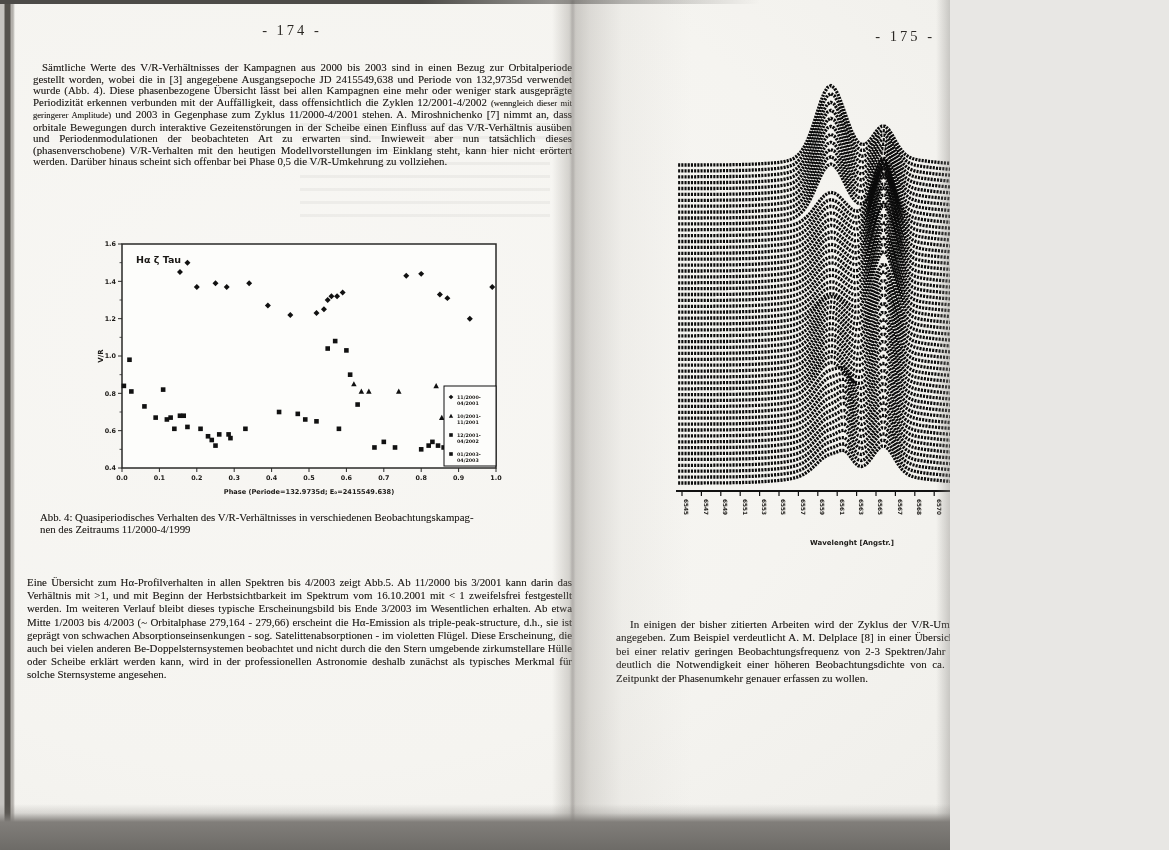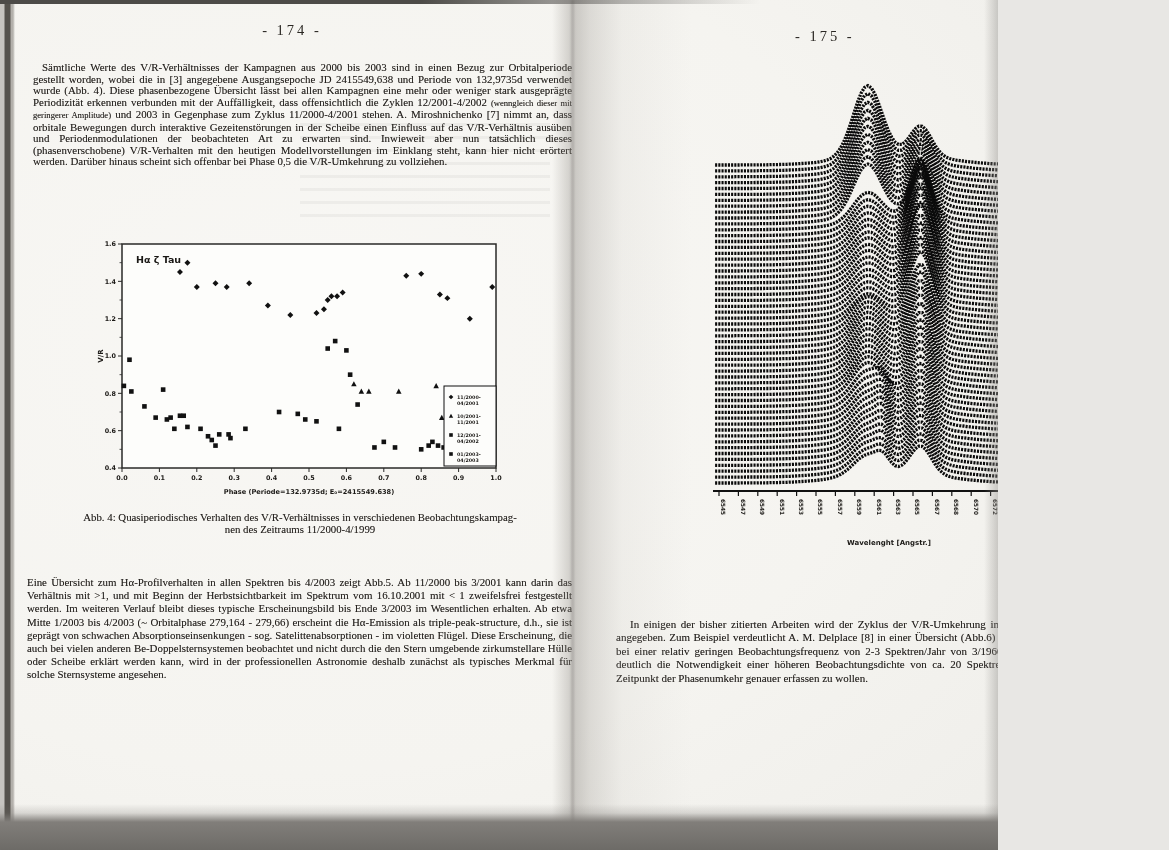--- a/index.html
+++ b/index.html
@@ -1,24 +1,24 @@
 <!DOCTYPE html>
 <html><head>
 <meta charset="utf-8">
 <style>
   html,body{margin:0;padding:0;background:#e8e7e4;}
   #scan{position:relative;width:950px;height:850px;overflow:hidden;
         background:radial-gradient(ellipse at 30% 40%, #f8f7f4 0%, #f5f4f0 60%, #efeeea 100%);
-        font-family:"Liberation Serif", serif;color:#24211d;padding-left:48px;}
+        font-family:"Liberation Serif", serif;color:#24211d;}
   .pagenum{position:absolute;font-size:14.5px;letter-spacing:3px;color:#2a2723;}
   .para{position:absolute;text-align:justify;font-size:10.9px;line-height:11.5px;
         color:#262320;text-shadow:0 0 .4px rgba(40,36,30,.45);}
   .para.loose{line-height:13.2px;}
   .small-inline{font-size:8.6px;}
-  .caption{position:absolute;text-align:center;font-size:10.8px;color:#262320;
+  .caption{position:absolute;font-size:10.8px;color:#262320;
            text-shadow:0 0 .4px rgba(40,36,30,.4);}
   .figure{position:absolute;}
   svg text{fill:#1b1916;}
   
   .edge-left{position:absolute;left:0;top:0;width:15px;height:100%;
      background:linear-gradient(to right,#c6c4c0 0 4px,#55524d 5px 10px,#b3b0ab 11px 13px,rgba(0,0,0,0) 15px);}
   .edge-top{position:absolute;left:0;top:0;height:4px;width:760px;
      background:linear-gradient(to right,#4d4b48 0 420px,rgba(77,75,72,.55) 560px,rgba(0,0,0,0) 100%);}
   .edge-bottom{position:absolute;left:0;bottom:0;width:100%;height:46px;
      background:linear-gradient(to bottom,rgba(115,112,108,0) 0,rgba(115,112,108,.22) 9px,#817e7a 18px,#6d6b67 100%);}
@@ -168,23 +168,23 @@
       </svg>
   </div>
 
   <div class="caption" style="left:40px;top:511px;width:520px;">
     <div>Abb. 4: Quasiperiodisches Verhalten des V/R-Verhältnisses in verschiedenen Beobachtungskampag-</div>
     <div>nen des Zeitraums 11/2000-4/1999</div>
   </div>
 
   <div class="para loose" style="left:27px;top:576px;width:545px;">Eine Übersicht zum Hα-Profilverhalten in allen Spektren bis 4/2003 zeigt Abb.5. Ab 11/2000 bis 3/2001 kann darin das Verhältnis mit &gt;1, und mit Beginn der Herbstsichtbarkeit im Spektrum vom 16.10.2001 mit &lt; 1 zweifelsfrei festgestellt werden. Im weiteren Verlauf bleibt dieses typische Erscheinungsbild bis Ende 3/2003 im Wesentlichen erhalten. Ab etwa Mitte 1/2003 bis 4/2003 (~ Orbitalphase 279,164 - 279,66) erscheint die Hα-Emission als triple-peak-structure, d.h., sie ist geprägt von schwachen Absorptionseinsenkungen - sog. Satelittenabsorptionen - im violetten Flügel. Diese Erscheinung, die auch bei vielen anderen Be-Doppelsternsystemen beobachtet und nicht durch die den Stern umgebende zirkumstellare Hülle oder Scheibe erklärt werden kann, wird in der professionellen Astronomie deshalb zunächst als typisches Merkmal für solche Sternsysteme angesehen.</div>
 
-  <div class="pagenum" style="left:795px;top:28px;width:140px;text-align:left;">- 175 -</div>
-
-  <div class="figure" style="left:699px;top:55px;text-align:right;">
+  <div class="pagenum" style="left:795px;top:28px;width:140px;text-align:right;">- 175 -</div>
+
+  <div class="figure" style="left:662px;top:55px;text-align:right;">
     <svg id="spectra-svg" width="440" height="505">
         <path d="M16.1 110.0 L19.5 110.0 L22.9 110.0 L26.3 110.0 L29.7 110.0 L33.1 110.0 L36.5 110.0 L39.9 110.0 L43.3 109.9 L46.7 109.9 L50.1 109.9 L53.5 109.9 L56.9 109.9 L60.3 109.8 L63.7 109.8 L67.0 109.8 L70.4 109.7 L73.8 109.6 L77.2 109.6 L80.6 109.5 L84.0 109.4 L87.4 109.3 L90.8 109.1 L94.2 109.0 L97.6 108.8 L101.0 108.6 L104.4 108.4 L107.8 108.2 L111.2 107.9 L114.6 107.6 L118.0 107.2 L121.4 106.7 L124.8 106.0 L128.2 105.0 L131.6 103.5 L134.9 101.2 L138.3 97.7 L141.7 92.8 L145.1 86.1 L148.5 77.7 L151.9 67.7 L155.3 57.1 L158.7 46.8 L162.1 38.2 L165.5 32.5 L168.9 30.6 L172.3 32.8 L175.7 38.6 L179.1 47.1 L182.5 56.8 L185.9 66.6 L189.3 75.4 L192.7 82.3 L196.1 87.1 L199.5 89.4 L202.8 89.4 L206.2 87.0 L209.6 82.9 L213.0 78.0 L216.4 73.6 L219.8 71.1 L223.2 71.3 L226.6 74.4 L230.0 79.6 L233.4 85.7 L236.8 91.5 L240.2 96.2 L243.6 99.7 L247.0 102.0 L250.4 103.5 L253.8 104.4 L257.2 105.1 L260.6 105.6 L264.0 106.0 L267.4 106.5 L270.7 106.8 L274.1 107.2 L277.5 107.5 L280.9 107.8 L284.3 108.1 L287.7 108.3 L291.1 108.6 L294.5 108.8 L297.9 108.9 L301.3 109.1 L304.7 109.2 L308.1 109.4 L311.5 109.5 L314.9 109.6 L318.3 109.6 L321.7 109.7 L325.1 109.7 L328.5 109.8 L331.9 109.8 L335.3 109.9 L338.6 109.9 L342.0 109.9 L345.4 109.9 L348.8 109.9 L352.2 110.0 L355.6 110.0 L359.0 110.0 " fill="none" stroke="#0b0b0b" stroke-width="3.3" stroke-dasharray="2.1 1.1"></path>
         <text x="372" y="111.6" font-size="4.2" font-family="&quot;DejaVu Sans Mono&quot;,monospace" fill="#1c1a18">2000-11-05</text>
         <path d="M16.1 115.9 L19.5 115.9 L22.9 115.9 L26.3 115.9 L29.7 115.9 L33.1 115.9 L36.5 115.9 L39.9 115.8 L43.3 115.8 L46.7 115.8 L50.1 115.8 L53.5 115.8 L56.9 115.8 L60.3 115.7 L63.7 115.7 L67.0 115.7 L70.4 115.6 L73.8 115.5 L77.2 115.5 L80.6 115.4 L84.0 115.3 L87.4 115.2 L90.8 115.0 L94.2 114.9 L97.6 114.7 L101.0 114.5 L104.4 114.3 L107.8 114.1 L111.2 113.8 L114.6 113.5 L118.0 113.1 L121.4 112.6 L124.8 111.9 L128.2 110.9 L131.6 109.5 L134.9 107.2 L138.3 103.8 L141.7 99.0 L145.1 92.5 L148.5 84.3 L151.9 74.7 L155.3 64.3 L158.7 54.3 L162.1 46.0 L165.5 40.5 L168.9 38.6 L172.3 40.7 L175.7 46.4 L179.1 54.5 L182.5 64.0 L185.9 73.5 L189.3 81.9 L192.7 88.7 L196.1 93.2 L199.5 95.4 L202.8 95.1 L206.2 92.5 L209.6 88.1 L213.0 82.9 L216.4 78.3 L219.8 75.6 L223.2 75.8 L226.6 79.0 L230.0 84.4 L233.4 90.8 L236.8 96.8 L240.2 101.8 L243.6 105.4 L247.0 107.8 L250.4 109.3 L253.8 110.3 L257.2 111.0 L260.6 111.5 L264.0 111.9 L267.4 112.3 L270.7 112.7 L274.1 113.1 L277.5 113.4 L280.9 113.7 L284.3 114.0 L287.7 114.2 L291.1 114.5 L294.5 114.7 L297.9 114.8 L301.3 115.0 L304.7 115.1 L308.1 115.2 L311.5 115.4 L314.9 115.4 L318.3 115.5 L321.7 115.6 L325.1 115.6 L328.5 115.7 L331.9 115.7 L335.3 115.8 L338.6 115.8 L342.0 115.8 L345.4 115.8 L348.8 115.8 L352.2 115.8 L355.6 115.9 L359.0 115.9 " fill="none" stroke="#0b0b0b" stroke-width="3.3" stroke-dasharray="2.1 1.1"></path>
         <text x="372" y="117.48888888888888" font-size="4.2" font-family="&quot;DejaVu Sans Mono&quot;,monospace" fill="#1c1a18">2000-11-19</text>
         <path d="M16.1 121.8 L19.5 121.8 L22.9 121.8 L26.3 121.8 L29.7 121.8 L33.1 121.8 L36.5 121.7 L39.9 121.7 L43.3 121.7 L46.7 121.7 L50.1 121.7 L53.5 121.7 L56.9 121.7 L60.3 121.6 L63.7 121.6 L67.0 121.5 L70.4 121.5 L73.8 121.4 L77.2 121.4 L80.6 121.3 L84.0 121.2 L87.4 121.1 L90.8 120.9 L94.2 120.8 L97.6 120.6 L101.0 120.4 L104.4 120.2 L107.8 119.9 L111.2 119.7 L114.6 119.3 L118.0 119.0 L121.4 118.5 L124.8 117.8 L128.2 116.9 L131.6 115.4 L134.9 113.3 L138.3 110.0 L141.7 105.4 L145.1 99.1 L148.5 91.2 L151.9 82.0 L155.3 72.0 L158.7 62.4 L162.1 54.4 L165.5 49.1 L168.9 47.3 L172.3 49.3 L175.7 54.7 L179.1 62.5 L182.5 71.6 L185.9 80.6 L189.3 88.7 L192.7 95.1 L196.1 99.4 L199.5 101.3 L202.8 100.8 L206.2 98.0 L209.6 93.3 L213.0 87.8 L216.4 83.0 L219.8 80.1 L223.2 80.3 L226.6 83.6 L230.0 89.3 L233.4 95.9 L236.8 102.2 L240.2 107.4 L243.6 111.1 L247.0 113.6 L250.4 115.2 L253.8 116.2 L257.2 116.8 L260.6 117.4 L264.0 117.8 L267.4 118.2 L270.7 118.6 L274.1 119.0 L277.5 119.3 L280.9 119.6 L284.3 119.9 L287.7 120.1 L291.1 120.3 L294.5 120.5 L297.9 120.7 L301.3 120.9 L304.7 121.0 L308.1 121.1 L311.5 121.2 L314.9 121.3 L318.3 121.4 L321.7 121.5 L325.1 121.5 L328.5 121.6 L331.9 121.6 L335.3 121.6 L338.6 121.7 L342.0 121.7 L345.4 121.7 L348.8 121.7 L352.2 121.7 L355.6 121.7 L359.0 121.8 " fill="none" stroke="#0b0b0b" stroke-width="3.3" stroke-dasharray="2.1 1.1"></path>
         <text x="372" y="123.37777777777777" font-size="4.2" font-family="&quot;DejaVu Sans Mono&quot;,monospace" fill="#1c1a18">2000-12-03</text>
         <path d="M16.1 127.7 L19.5 127.7 L22.9 127.7 L26.3 127.7 L29.7 127.6 L33.1 127.6 L36.5 127.6 L39.9 127.6 L43.3 127.6 L46.7 127.6 L50.1 127.6 L53.5 127.6 L56.9 127.5 L60.3 127.5 L63.7 127.5 L67.0 127.4 L70.4 127.4 L73.8 127.3 L77.2 127.2 L80.6 127.2 L84.0 127.1 L87.4 126.9 L90.8 126.8 L94.2 126.7 L97.6 126.5 L101.0 126.3 L104.4 126.1 L107.8 125.8 L111.2 125.6 L114.6 125.2 L118.0 124.9 L121.4 124.4 L124.8 123.7 L128.2 122.8 L131.6 121.4 L134.9 119.3 L138.3 116.1 L141.7 111.6 L145.1 105.6 L148.5 97.9 L151.9 88.9 L155.3 79.3 L158.7 69.9 L162.1 62.2 L165.5 57.0 L168.9 55.3 L172.3 57.2 L175.7 62.4 L179.1 70.0 L182.5 78.7 L185.9 87.5 L189.3 95.3 L192.7 101.5 L196.1 105.5 L199.5 107.3 L202.8 106.5 L206.2 103.4 L209.6 98.5 L213.0 92.8 L216.4 87.6 L219.8 84.7 L223.2 84.8 L226.6 88.3 L230.0 94.1 L233.4 101.0 L236.8 107.6 L240.2 113.0 L243.6 116.8 L247.0 119.4 L250.4 121.0 L253.8 122.0 L257.2 122.7 L260.6 123.3 L264.0 123.7 L267.4 124.1 L270.7 124.5 L274.1 124.9 L277.5 125.2 L280.9 125.5 L284.3 125.8 L287.7 126.0 L291.1 126.2 L294.5 126.4 L297.9 126.6 L301.3 126.8 L304.7 126.9 L308.1 127.0 L311.5 127.1 L314.9 127.2 L318.3 127.3 L321.7 127.4 L325.1 127.4 L328.5 127.5 L331.9 127.5 L335.3 127.5 L338.6 127.6 L342.0 127.6 L345.4 127.6 L348.8 127.6 L352.2 127.6 L355.6 127.6 L359.0 127.6 " fill="none" stroke="#0b0b0b" stroke-width="3.3" stroke-dasharray="2.1 1.1"></path>
         <text x="372" y="129.26666666666668" font-size="4.2" font-family="&quot;DejaVu Sans Mono&quot;,monospace" fill="#1c1a18">2000-12-17</text>
         <path d="M16.1 133.5 L19.5 133.5 L22.9 133.5 L26.3 133.5 L29.7 133.5 L33.1 133.5 L36.5 133.5 L39.9 133.5 L43.3 133.5 L46.7 133.5 L50.1 133.5 L53.5 133.5 L56.9 133.4 L60.3 133.4 L63.7 133.4 L67.0 133.3 L70.4 133.3 L73.8 133.2 L77.2 133.1 L80.6 133.0 L84.0 132.9 L87.4 132.8 L90.8 132.7 L94.2 132.5 L97.6 132.4 L101.0 132.2 L104.4 132.0 L107.8 131.7 L111.2 131.4 L114.6 131.1 L118.0 130.7 L121.4 130.3 L124.8 129.6 L128.2 128.7 L131.6 127.4 L134.9 125.3 L138.3 122.2 L141.7 117.9 L145.1 112.0 L148.5 104.6 L151.9 95.9 L155.3 86.5 L158.7 77.5 L162.1 70.0 L165.5 65.0 L168.9 63.3 L172.3 65.1 L175.7 70.1 L179.1 77.4 L182.5 85.9 L185.9 94.4 L189.3 101.9 L192.7 107.8 L196.1 111.7 L199.5 113.2 L202.8 112.2 L206.2 108.9 L209.6 103.7 L213.0 97.7 L216.4 92.3 L219.8 89.2 L223.2 89.3 L226.6 92.9 L230.0 99.0 L233.4 106.1 L236.8 113.0 L240.2 118.5 L243.6 122.6 L247.0 125.2 L250.4 126.9 L253.8 127.9 L257.2 128.6 L260.6 129.1 L264.0 129.6 L267.4 130.0 L270.7 130.4 L274.1 130.7 L277.5 131.1 L280.9 131.4 L284.3 131.7 L287.7 131.9 L291.1 132.1 L294.5 132.3 L297.9 132.5 L301.3 132.7 L304.7 132.8 L308.1 132.9 L311.5 133.0 L314.9 133.1 L318.3 133.2 L321.7 133.2 L325.1 133.3 L328.5 133.4 L331.9 133.4 L335.3 133.4 L338.6 133.4 L342.0 133.5 L345.4 133.5 L348.8 133.5 L352.2 133.5 L355.6 133.5 L359.0 133.5 " fill="none" stroke="#0b0b0b" stroke-width="3.3" stroke-dasharray="2.1 1.1"></path>

